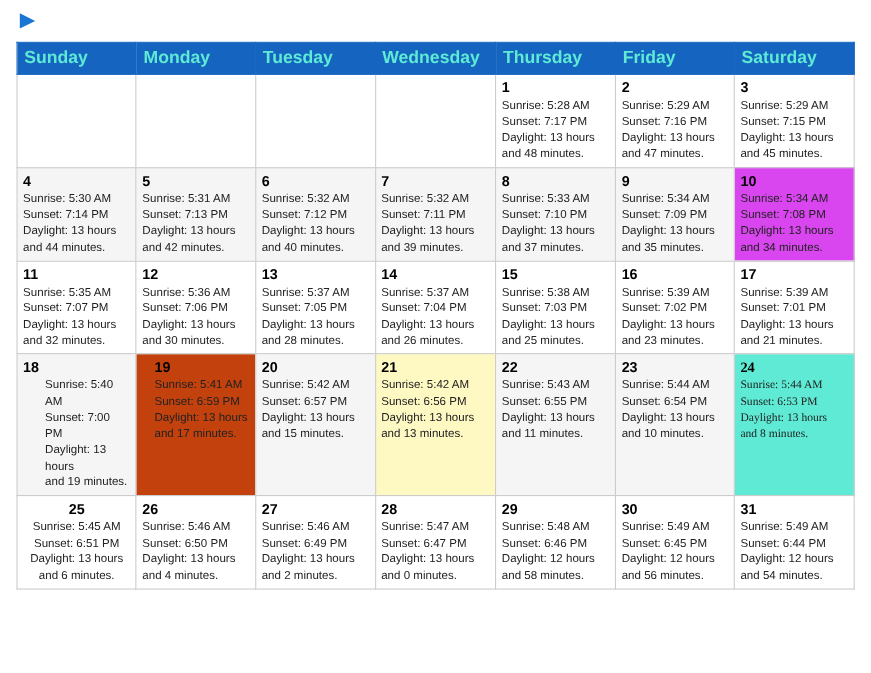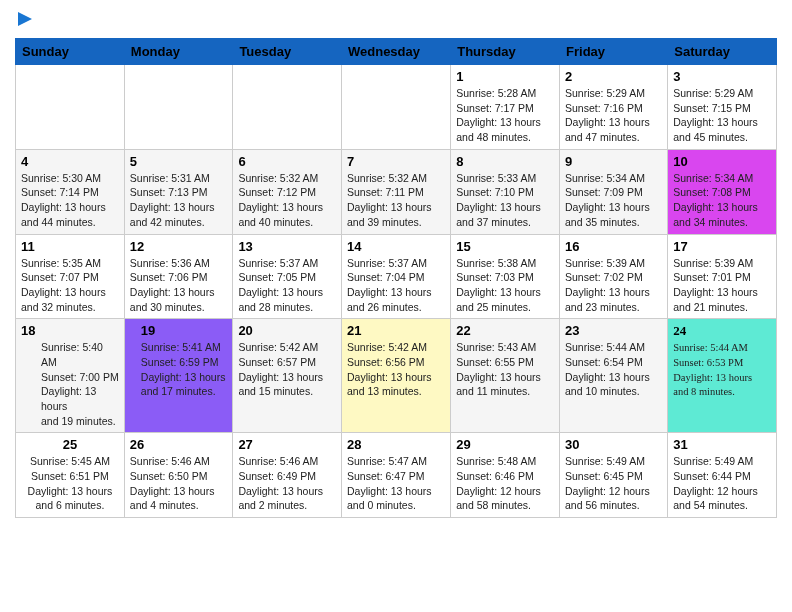--- a/index.html
+++ b/index.html
@@ -2,21 +2,21 @@
 <html><head>
   <meta charset="utf-8">
   <style>
     * { box-sizing: border-box; margin: 0; padding: 0; }
     body { font-family: Arial, sans-serif; background: #fff; width: 792px; min-height: 612px; padding: 10px 15px; }
     .header { display: flex; justify-content: space-between; align-items: flex-start; margin-bottom: 10px; }
     .title-area { text-align: right; }
     .main-title { font-size: 38px; font-weight: bold; color: #1a1a1a; line-height: 1.1; }
     .subtitle { font-size: 15px; color: #333; }
     .calendar { width: 100%; border-collapse: collapse; }
-    .calendar th { background: #1565c0; color: #000000; text-align: left; padding: 5px 6px; font-size: 13px; border: 1px solid #1565c0; }
+    .calendar th { background: #1565c0; color: #5eead4; text-align: left; padding: 5px 6px; font-size: 16px; border: 1px solid #1565c0; }
     .calendar td { vertical-align: top; padding: 4px 5px; font-size: 11px; border: 1px solid #ccc; width: 110px; min-height: 80px; }
     .calendar tr:nth-child(even) td { background: #f5f5f5; }
     .calendar tr:nth-child(odd) td { background: #fff; }
     .day-num { font-weight: bold; font-size: 13px; display: block; margin-bottom: 2px; }
     .day-info { font-size: 10.5px; color: #222; line-height: 1.4; }
     .empty-cell { background: #fff !important; }
     .logo-wrapper { display: flex; flex-direction: column; }
     .logo-line1 { display: flex; align-items: center; }
     .logo-general { font-size: 20px; font-weight: bold; color: #333; }
     .logo-blue-text { font-size: 20px; font-weight: bold; color: #1976d2; }
@@ -185,21 +185,21 @@
         </td>
       </tr>
       <tr>
         <td style="background: rgb(245, 245, 245);">
           <span class="day-num">18</span>
           <div class="day-info" style="white-space: pre-line; margin-left: 20px;">Sunrise: 5:40 AM
 Sunset: 7:00 PM
 Daylight: 13 hours
 and 19 minutes.</div>
         </td>
-        <td style="background: #8b5cf6; padding-left: 16px;">
+        <td style="background: #c2410c; padding-left: 16px;">
           <span class="day-num">19</span>
           <div class="day-info" style="white-space: pre-line;">Sunrise: 5:41 AM
 Sunset: 6:59 PM
 Daylight: 13 hours
 and 17 minutes.</div>
         </td>
         <td style="background: rgb(245, 245, 245);">
           <span class="day-num">20</span>
           <div class="day-info" style="white-space: pre-line;">Sunrise: 5:42 AM
 Sunset: 6:57 PM

